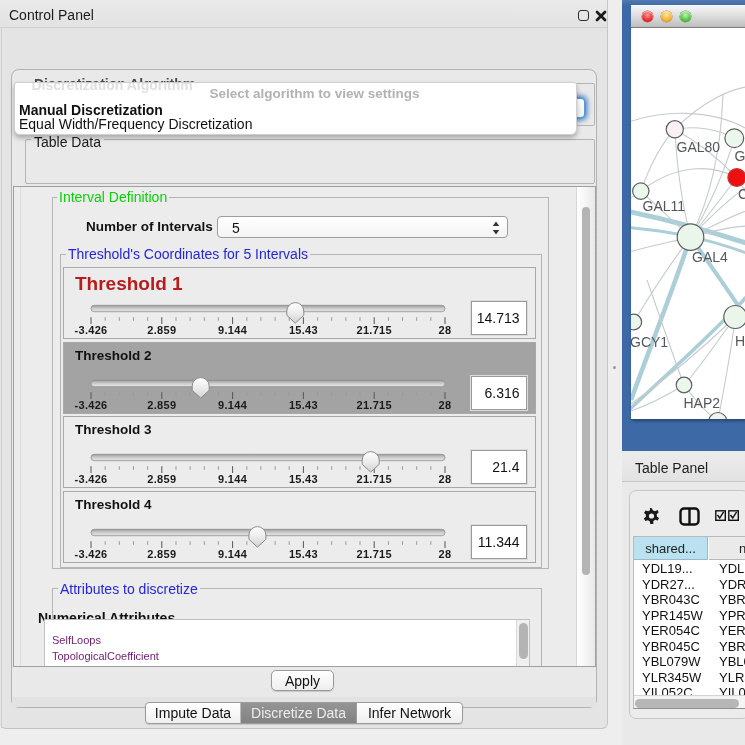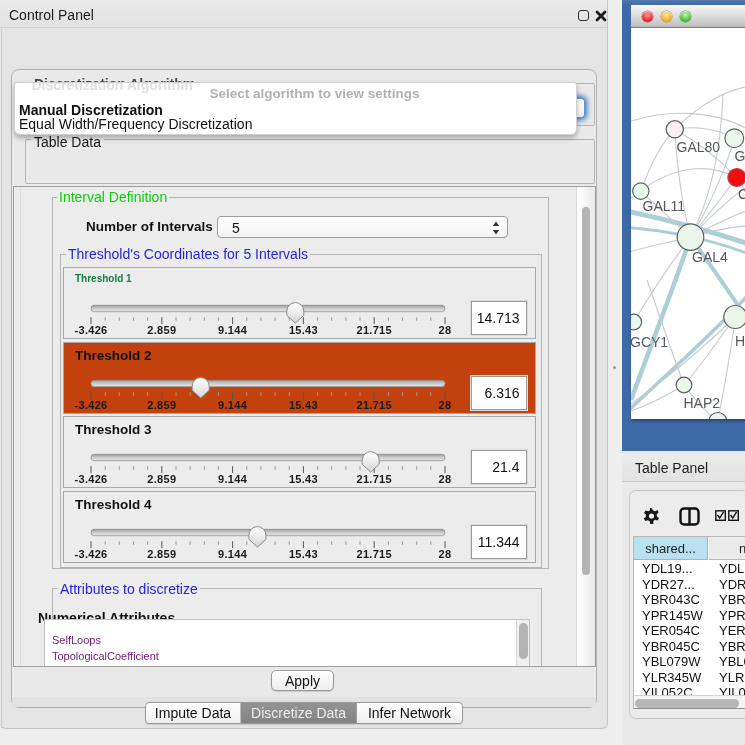--- a/index.html
+++ b/index.html
@@ -61,21 +61,21 @@
               <stop offset="1" stop-color="#e8e8e8"></stop>
             </linearGradient>
 <linearGradient id="thm" x1="0" y1="0" x2="0" y2="1">
               <stop offset="0" stop-color="#ffffff"></stop>
               <stop offset="0.5" stop-color="#ececec"></stop>
               <stop offset="1" stop-color="#d2d2d2"></stop>
             </linearGradient>
 </defs>
         </svg>
 <div class="abs" style="left:49px;top:79.8px;width:473px;height:72px;border:1px solid #a8a8a8;background:#ececec;">
-  <div class="abs" style="left:11px;top:5px;font-size:10px;font-weight:bold;color:#15803d;">Threshold 1</div>
+  <div class="abs" style="left:11px;top:5px;font-size:19px;font-weight:bold;color:#b91c1c;">Threshold 1</div>
   <svg class="abs" style="left:0;top:0" width="473" height="72" viewBox="0 0 473 72">
             <defs></defs>
             <rect x="27" y="37.3" width="354" height="6.4" rx="3.2" fill="url(#trk)" stroke="#8f8f8f" stroke-width="0.8"></rect>
             <line x1="27.0" y1="49.2" x2="27.0" y2="56" stroke="#555" stroke-width="1"></line>
             <line x1="41.2" y1="49.2" x2="41.2" y2="52.8" stroke="#999" stroke-width="1"></line>
             <line x1="55.3" y1="49.2" x2="55.3" y2="52.8" stroke="#999" stroke-width="1"></line>
             <line x1="69.5" y1="49.2" x2="69.5" y2="52.8" stroke="#999" stroke-width="1"></line>
             <line x1="83.6" y1="49.2" x2="83.6" y2="52.8" stroke="#999" stroke-width="1"></line>
             <line x1="97.8" y1="49.2" x2="97.8" y2="56" stroke="#555" stroke-width="1"></line>
             <line x1="112.0" y1="49.2" x2="112.0" y2="52.8" stroke="#999" stroke-width="1"></line>
@@ -103,21 +103,21 @@
             <text x="168.6" y="66" font-size="11" font-weight="bold" letter-spacing="0.3" fill="#1a1a1a" text-anchor="middle">9.144</text>
             <text x="239.4" y="66" font-size="11" font-weight="bold" letter-spacing="0.3" fill="#1a1a1a" text-anchor="middle">15.43</text>
             <text x="310.2" y="66" font-size="11" font-weight="bold" letter-spacing="0.3" fill="#1a1a1a" text-anchor="middle">21.715</text>
             <text x="381.0" y="66" font-size="11" font-weight="bold" letter-spacing="0.3" fill="#1a1a1a" text-anchor="middle">28</text>
             <path d="M222.8 43.1 A8.5 8.5 0 0 1 239.8 43.1 L239.8 47.3 L231.3 55.1 L222.8 47.3 Z" fill="url(#thm)" stroke="#8a8a8a" stroke-width="1"></path>
           </svg>
   <div class="abs" style="left:406.5px;top:33px;width:56px;height:34px;background:#ffffff;border:1px solid #9a9a9a;box-shadow:0 0 0 1px #dcdcdc;">
     <div class="abs" style="right:6px;top:8px;font-size:14px;color:#111;">14.713</div>
   </div>
 </div>
-<div class="abs" style="left:49px;top:154.8px;width:473px;height:72px;border:1px solid #a8a8a8;background:#c2410c;">
+<div class="abs" style="left:49px;top:154.8px;width:473px;height:72px;border:1px solid #a8a8a8;background:#a3a3a3;">
   <div class="abs" style="left:11px;top:5px;font-size:13.5px;font-weight:bold;color:#111;">Threshold 2</div>
   <svg class="abs" style="left:0;top:0" width="473" height="72" viewBox="0 0 473 72">
             <defs></defs>
             <rect x="27" y="37.3" width="354" height="6.4" rx="3.2" fill="url(#trk)" stroke="#8f8f8f" stroke-width="0.8"></rect>
             <line x1="27.0" y1="49.2" x2="27.0" y2="56" stroke="#555" stroke-width="1"></line>
             <line x1="41.2" y1="49.2" x2="41.2" y2="52.8" stroke="#999" stroke-width="1"></line>
             <line x1="55.3" y1="49.2" x2="55.3" y2="52.8" stroke="#999" stroke-width="1"></line>
             <line x1="69.5" y1="49.2" x2="69.5" y2="52.8" stroke="#999" stroke-width="1"></line>
             <line x1="83.6" y1="49.2" x2="83.6" y2="52.8" stroke="#999" stroke-width="1"></line>
             <line x1="97.8" y1="49.2" x2="97.8" y2="56" stroke="#555" stroke-width="1"></line>

